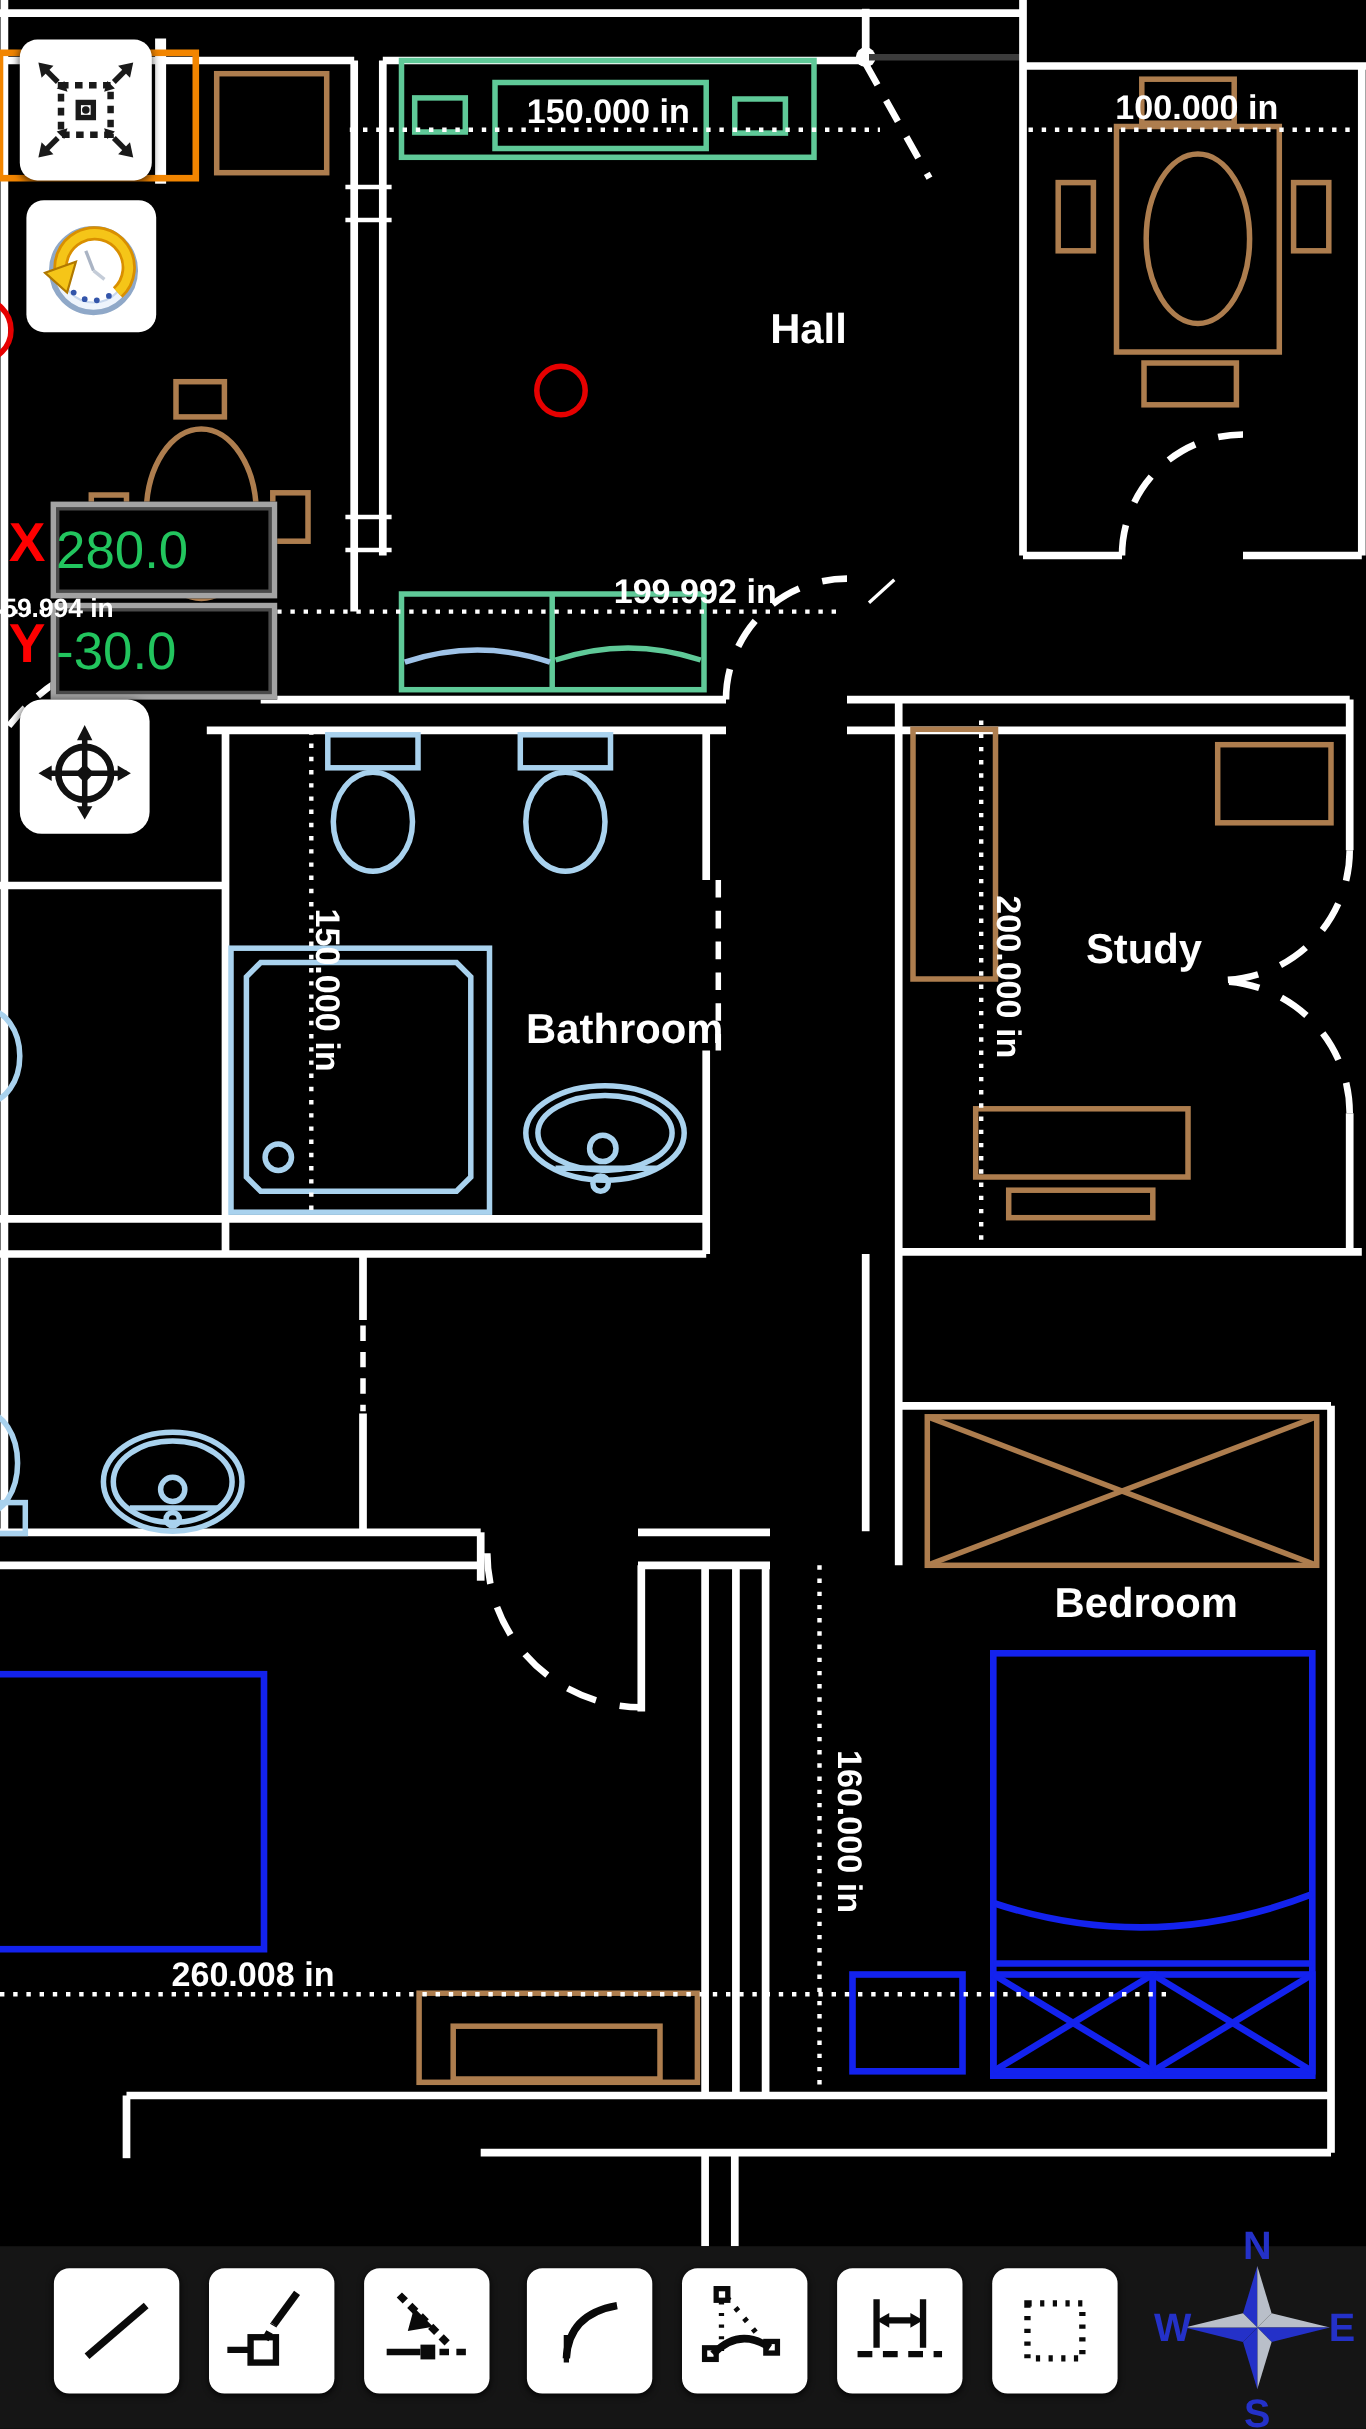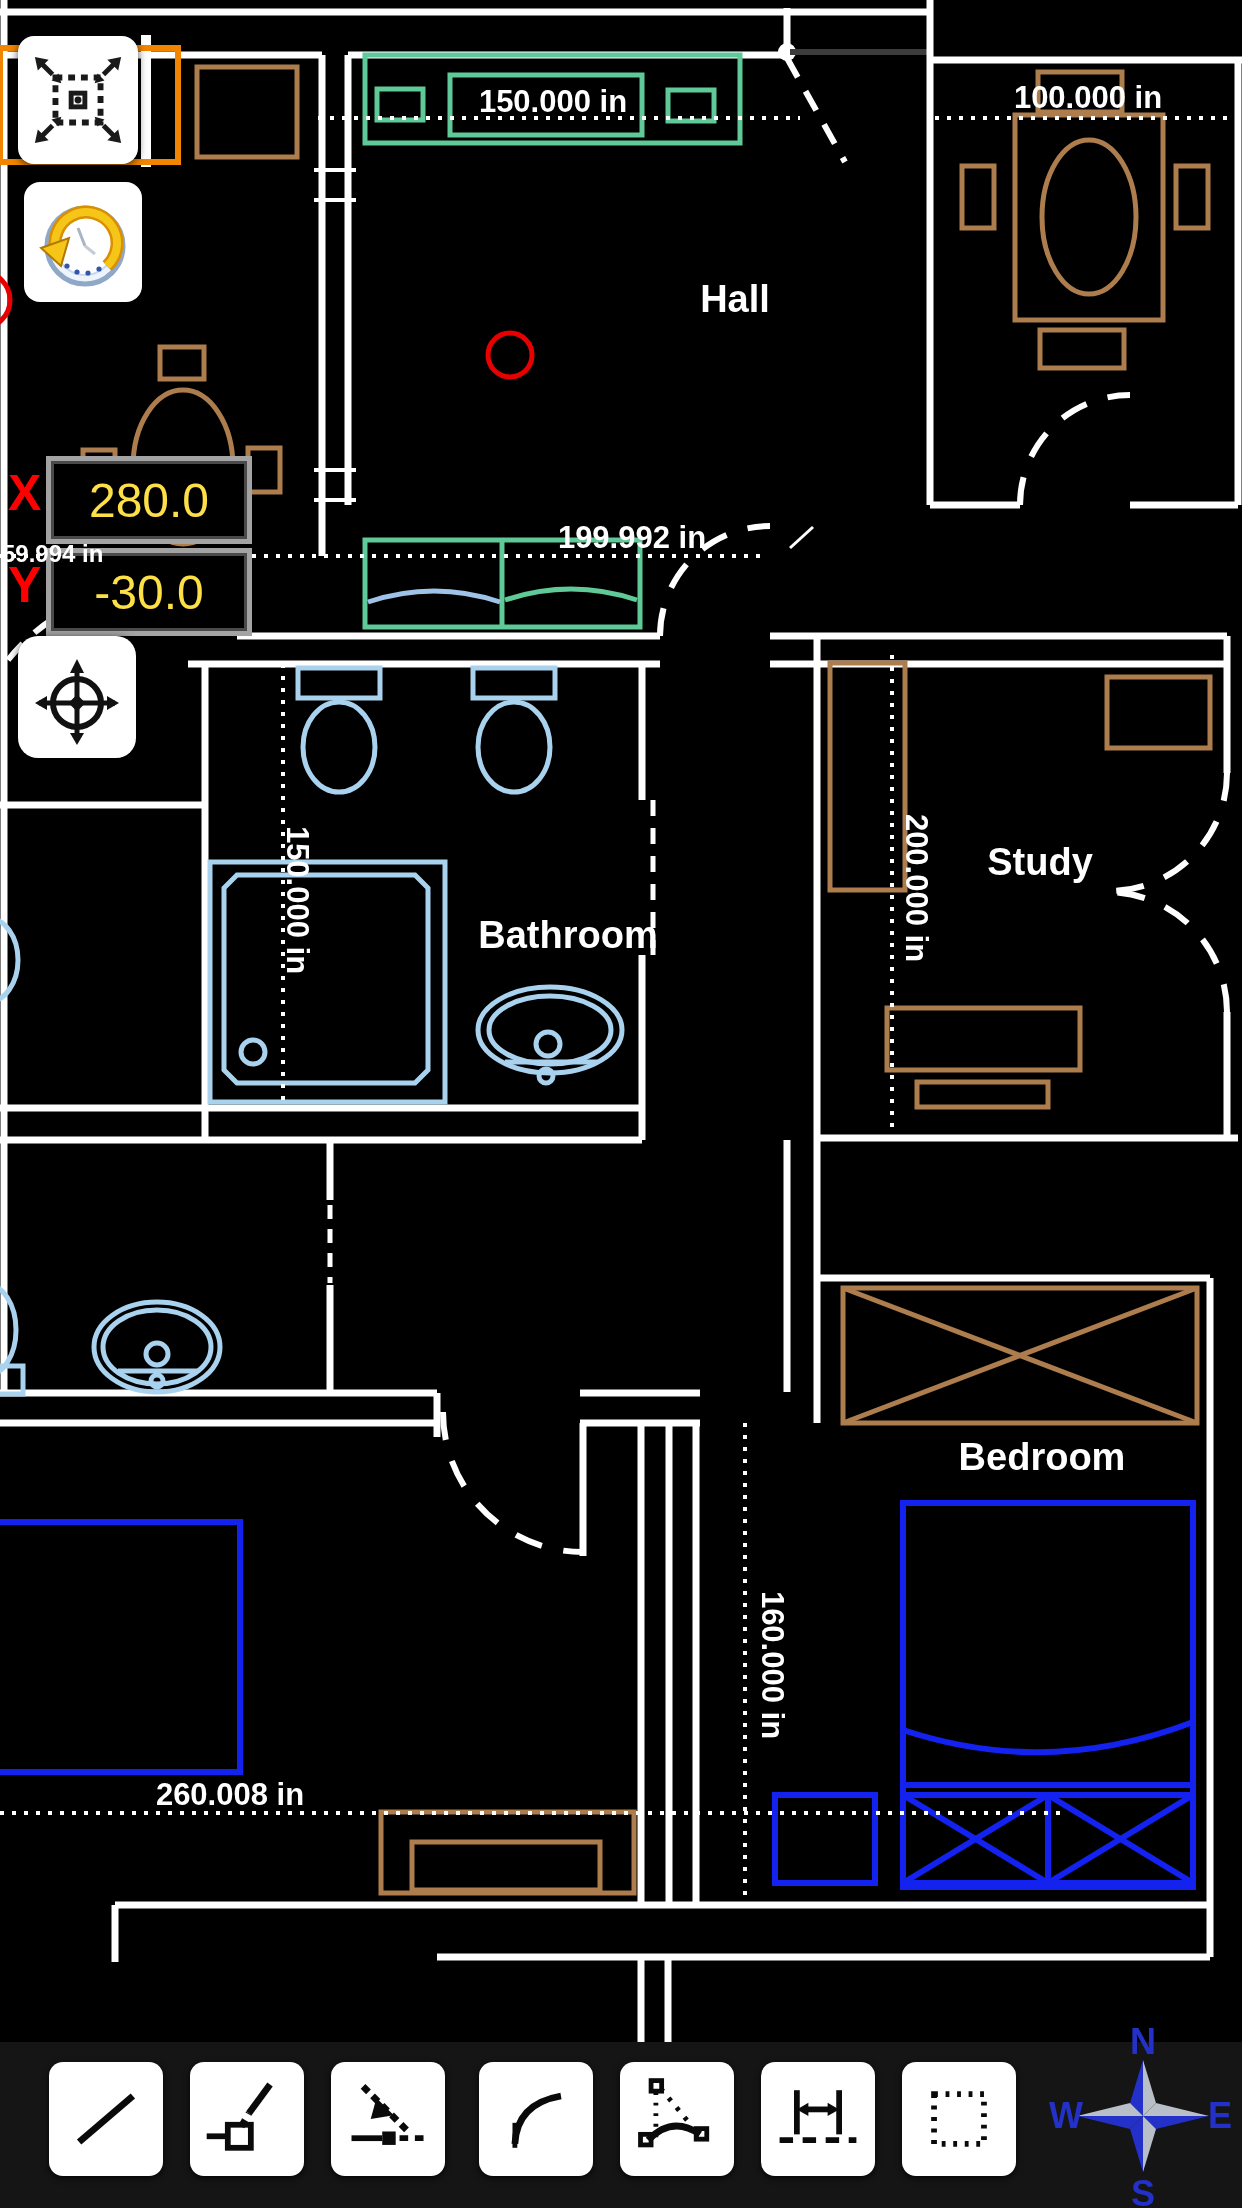--- a/index.html
+++ b/index.html
@@ -4,22 +4,22 @@
 <style>
   html,body{margin:0;padding:0;}
   body{width:1242px;height:2208px;background:#000;overflow:hidden;position:relative;
        font-family:"Liberation Sans",sans-serif;}
   #plan{position:absolute;left:0;top:0;z-index:1;}
   #plan text{font-family:"Liberation Sans",sans-serif;font-weight:700;}
   .wbtn{position:absolute;background:#fff;border-radius:16px;z-index:5;
         box-shadow:0 2px 8px rgba(0,0,0,.7);display:flex;align-items:center;justify-content:center;}
   .coordlabel{position:absolute;color:#f00;font-weight:700;font-size:50px;z-index:5;line-height:1;}
   .coordbox{position:absolute;background:#000;border:5px solid #a3a3a3;z-index:5;
-            box-shadow:inset 0 0 0 3px #4a4a4a;display:flex;align-items:center;justify-content:center;
-            color:#fde047;font-size:48px;font-weight:400;}
+            box-shadow:inset 0 0 0 3px #4a4a4a;display:flex;align-items:center;
+            color:#22c55e;font-size:48px;font-weight:400;}
   .dim59{position:absolute;color:#fff;font-weight:700;font-size:24px;z-index:6;white-space:nowrap;text-align:center;}
   #toolbar{position:absolute;left:0;top:2042px;width:1242px;height:166px;background:#151515;z-index:2;}
   .tool{position:absolute;top:20px;width:114px;height:114px;background:#fff;border-radius:14px;
         display:flex;align-items:center;justify-content:center;box-shadow:0 2px 6px rgba(0,0,0,.8);}
   #compass{position:absolute;left:1048px;top:2024px;z-index:4;}
   #compass text{font-family:"Liberation Sans",sans-serif;font-weight:700;}
 </style>
 </head>
 <body>
 

